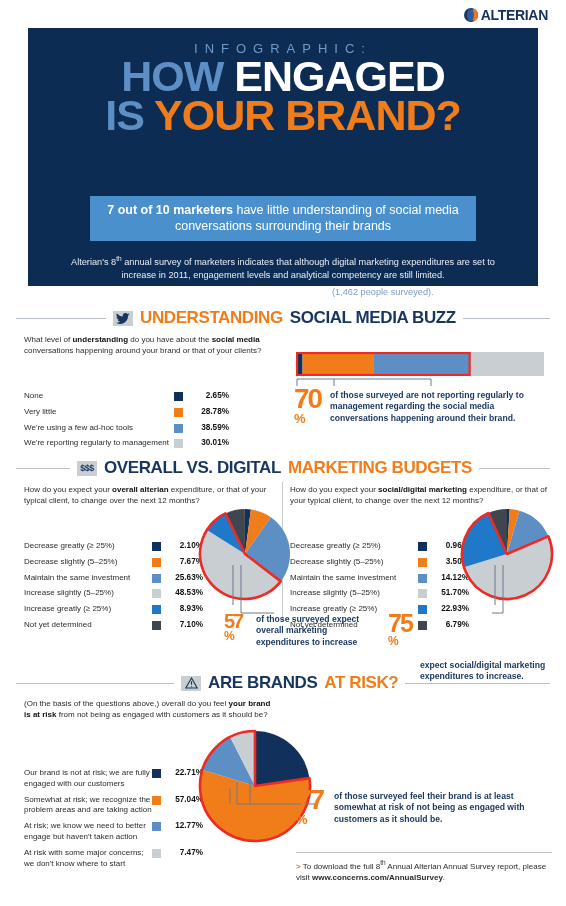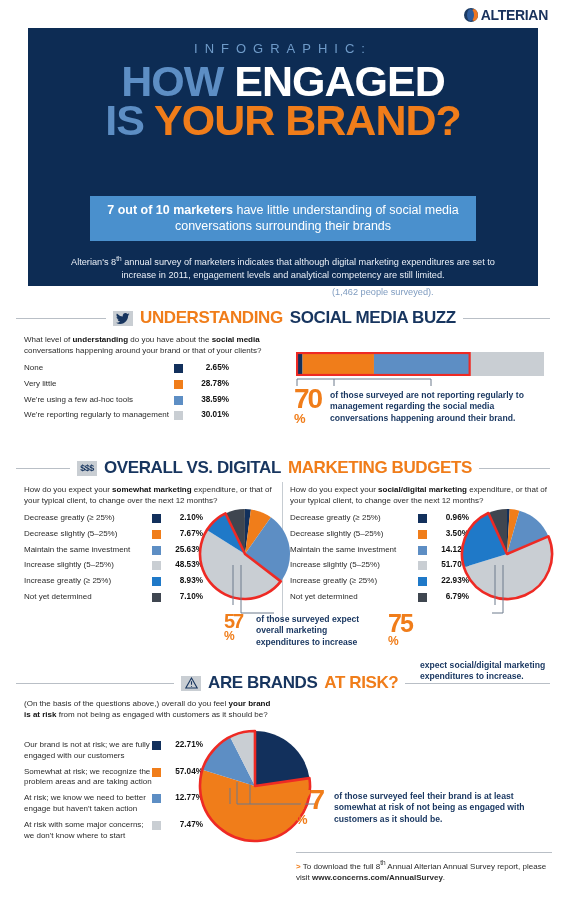--- a/index.html
+++ b/index.html
@@ -20,21 +20,21 @@
                border-radius:50%; background:#ef7622; }
   .logo-mark::after { content:""; position:absolute; left:3px; top:1px; width:7px; height:12px;
                border-radius:50%; background:#2f5d9e; }
   .logo-text { font-size:14px; font-weight:bold; color:#18315c; letter-spacing:-0.3px; }
 
   
   .hero { position:absolute; left:28px; top:28px; width:510px; height:258px; background:#0d2c54; }
   .kicker { text-align:center; color:#6f9bc9; font-size:13px; letter-spacing:7px;
             font-weight:400; margin-top:13px; }
   .bigline { text-align:center; font-weight:bold; line-height:0.95; letter-spacing:-1px; }
-  .l1 { font-size:43px; margin-top:5px; }
+  .l1 { font-size:43px; }
   .l2 { font-size:43px; margin-top:-2px; }
   .c-lightblue { color:#5d8ec4; }
   .c-white { color:#ffffff; }
   .c-orange { color:#f07d1a;text-align:right; }
   .banner { position:absolute; left:62px; top:168px; width:386px; background:#4a90cd;
             padding:6px 16px 7px; text-align:center; color:#fff; font-size:12.5px; line-height:1.28; }
   .banner b { font-weight:bold; }
   .herop { position:absolute; left:34px; top:226px; width:442px; text-align:center;
            color:#e8eef6; font-size:9.2px; line-height:1.45; }
   .herop2 { position:absolute; left:34px; top:259px; width:442px; text-align:center;
@@ -49,21 +49,21 @@
   .sec-icon { width:20px; height:15px; background:#c9ced3; display:flex;
               align-items:center; justify-content:center; flex:0 0 auto; }
   .sec-title { font-size:17px; font-weight:bold; letter-spacing:-0.4px; white-space:nowrap; }
   .st-orange { color:#f07d1a; }
   .st-navy { color:#17355f; }
 
   
   .q { font-size:8px; color:#2b2b2b; line-height:1.4; position:absolute; }
   .q b { font-weight:bold; color:#111; }
 
-  .legend { position:absolute; font-size:8px; color:#2b2b2b; }
+  .legend { position:absolute; font-size:8px; color:#2b2b2b;margin-top:28px; }
   .lrow { display:flex; align-items:flex-start; margin-bottom:5px; }
   .llabel { line-height:1.35; }
   .sw { width:9px; height:9px; flex:0 0 auto; margin-top:1px; }
   .lval { font-weight:bold; font-size:8.2px; color:#111; flex:0 0 auto; text-align:right; }
 
   
   .callout { position:absolute; display:flex; align-items:flex-start; }
   .bignum { color:#f07d1a; font-weight:bold; line-height:0.82; letter-spacing:-2px; }
   .pct { color:#f07d1a; font-weight:bold; font-size:13px; line-height:1; margin-top:1px;}
   .cotext { color:#17355f; font-weight:bold; font-size:8.6px; line-height:1.32; }
@@ -178,21 +178,21 @@
       <span style="font-size:9px; font-weight:bold; color:#17355f; letter-spacing:-0.5px;">$$$</span>
     </span>
     <span class="sec-title st-navy">OVERALL VS. DIGITAL</span>
     <span class="sec-title st-orange">MARKETING BUDGETS</span>
     <span class="rule" style="flex:1 1 auto;"></span>
   </div>
 
   <div style="position:absolute; left:282px; top:482px; width:1px; height:140px; background:#c6ccd2;"></div>
 
   <div class="q" style="left:24px; top:484px; width:250px;">
-    <span>How do you expect your </span><b>somewhat marketing</b><span> expenditure, or that of your typical client, to change over the next 12 months?</span>
+    <span>How do you expect your </span><b>overall alterian</b><span> expenditure, or that of your typical client, to change over the next 12 months?</span>
   </div>
   <div class="legend" id="legend-s2l" style="left:24px; top:513px; width:186px;">
       <div class="lrow">
         <div class="llabel" style="width: 128px;">Decrease greatly (≥ 25%)</div>
         <div class="sw" style="background: rgb(18, 48, 92);"></div>
         <div class="lval" style="width: 42px;">2.10%</div>
       </div>
       <div class="lrow">
         <div class="llabel" style="width: 128px;">Decrease slightly (5–25%)</div>
         <div class="sw" style="background: rgb(240, 125, 26);"></div>

